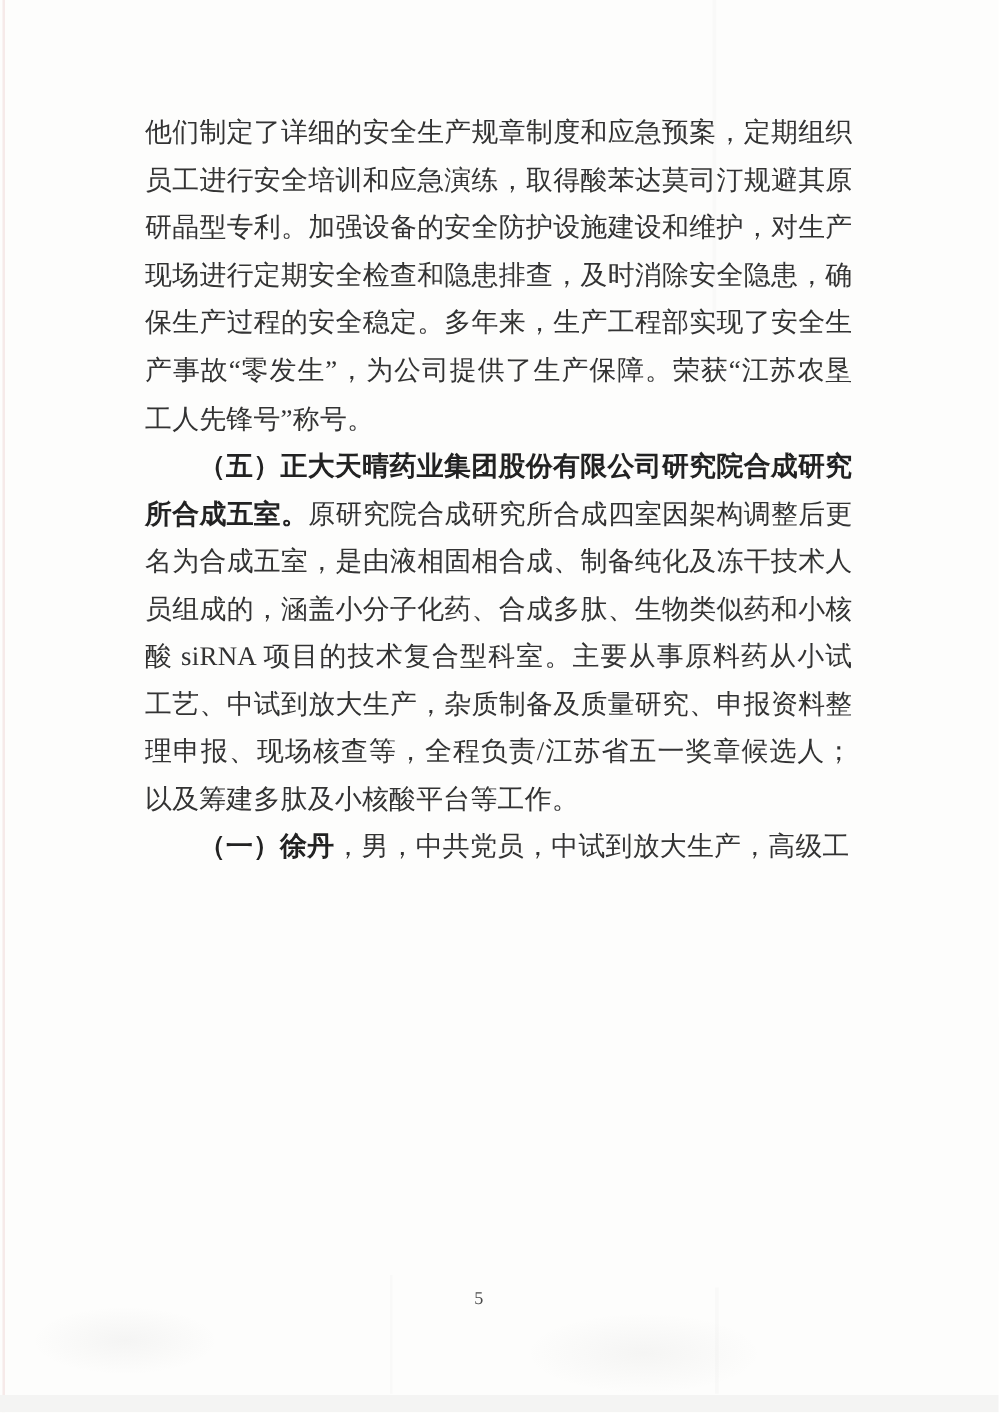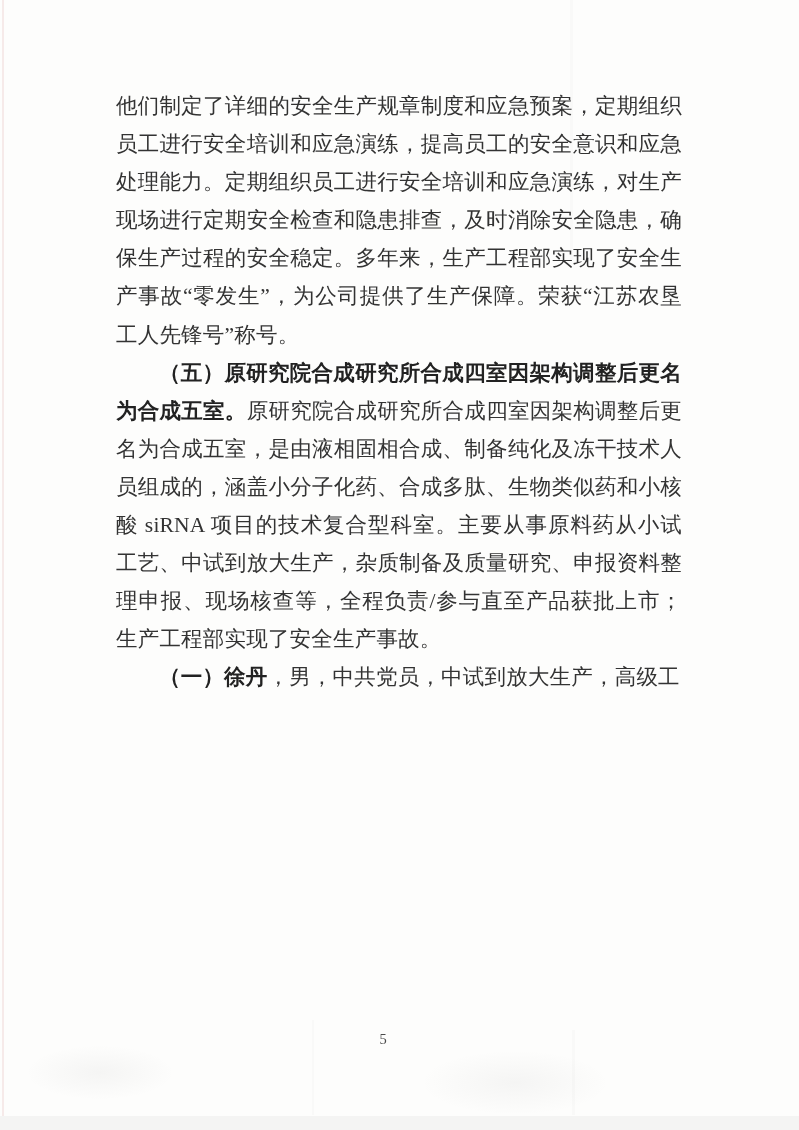--- a/index.html
+++ b/index.html
@@ -82,20 +82,20 @@
 
   <div class="edge-line-left"></div>
   <div class="streak" style="left:570px; top:0; width:3px; height:260px;"></div>
   <div class="streak" style="left:312px; top:1020px; width:2px; height:95px;"></div>
   <div class="streak" style="left:572px; top:1030px; width:3px; height:85px;"></div>
   <div class="smudge" style="left:25px; top:1045px; width:150px; height:55px;"></div>
   <div class="smudge" style="left:420px; top:1050px; width:190px; height:65px;"></div>
   <div class="bottom-band"></div>
 
   <div class="content">
-      <p><span>他们制定了详细的安全生产规章制度和应急预案，定期组织员工进行安全培训和应急演练，提高员工的安全意识和应急处理能力。定期组织员工进行安全培训和应急演练，对生产现场进行定期安全检查和隐患排查，及时消除安全隐患，确保生产过程的安全稳定。多年来，生产工程部实现了安全生产事故“零发生”，为公司提供了生产保障。荣获“江苏农垦工人先锋号”称号。</span></p>
-      <p class="indent"><span class="bold">（五）原研究院合成研究所合成四室因架构调整后更名为合成五室。</span><span>原研究院合成研究所合成四室因架构调整后更名为合成五室，是由液相固相合成、制备纯化及冻干技术人员组成的，涵盖小分子化药、合成多肽、生物类似药和小核酸 siRNA 项目的技术复合型科室。主要从事原料药从小试工艺、中试到放大生产，杂质制备及质量研究、申报资料整理申报、现场核查等，全程负责/参与直至产品获批上市；生产工程部实现了安全生产事故。</span></p>
+      <p><span>他们制定了详细的安全生产规章制度和应急预案，定期组织员工进行安全培训和应急演练，取得酸苯达莫司汀规避其原研晶型专利。加强设备的安全防护设施建设和维护，对生产现场进行定期安全检查和隐患排查，及时消除安全隐患，确保生产过程的安全稳定。多年来，生产工程部实现了安全生产事故“零发生”，为公司提供了生产保障。荣获“江苏农垦工人先锋号”称号。</span></p>
+      <p class="indent"><span class="bold">（五）正大天晴药业集团股份有限公司研究院合成研究所合成五室。</span><span>原研究院合成研究所合成四室因架构调整后更名为合成五室，是由液相固相合成、制备纯化及冻干技术人员组成的，涵盖小分子化药、合成多肽、生物类似药和小核酸 siRNA 项目的技术复合型科室。主要从事原料药从小试工艺、中试到放大生产，杂质制备及质量研究、申报资料整理申报、现场核查等，全程负责/江苏省五一奖章候选人；以及筹建多肽及小核酸平台等工作。</span></p>
       <p class="indent"><span class="bold">（一）徐丹</span><span>，男，中共党员，中试到放大生产，高级工</span></p>
     </div>
 
   <div class="footer">5</div>
 
 </div>
 
 </body></html>

